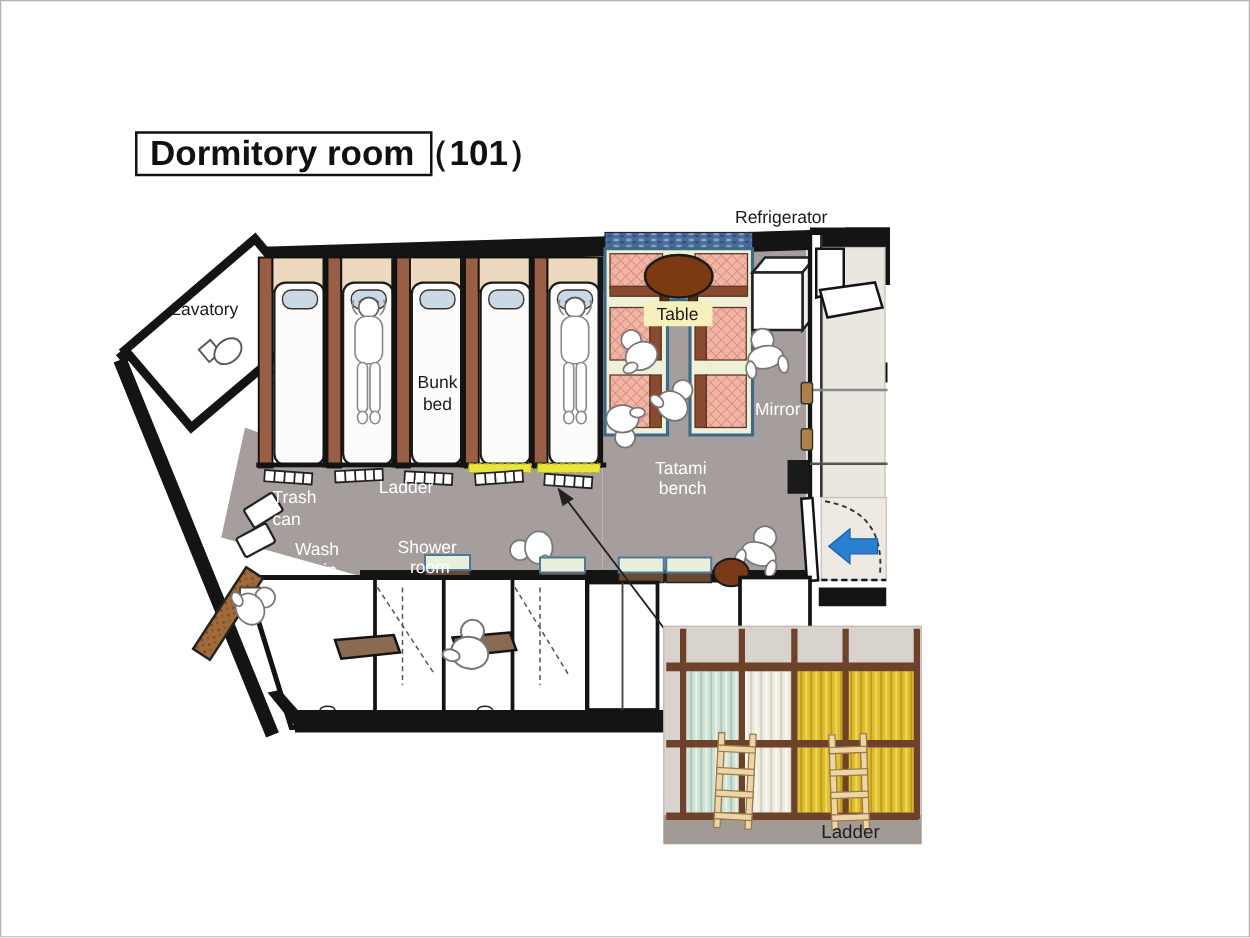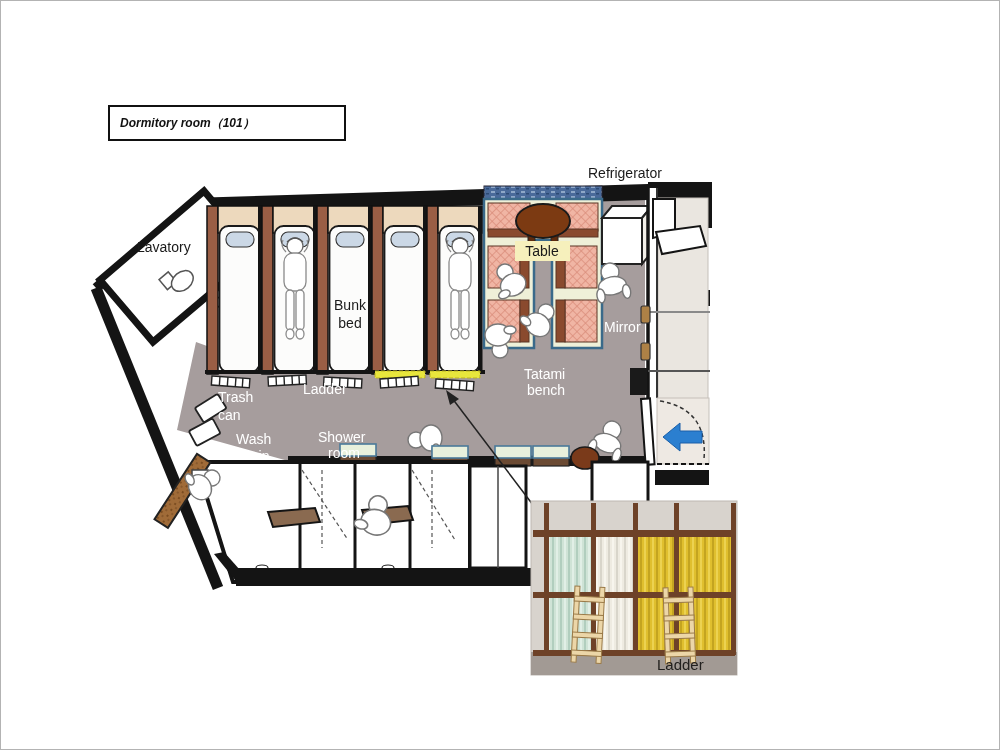--- a/index.html
+++ b/index.html
@@ -2,21 +2,21 @@
 <html><head>
 <meta charset="utf-8">
 <style>
   html,body{margin:0;padding:0;}
   body{width:1000px;height:750px;background:#ffffff;position:relative;overflow:hidden;
        font-family:"Liberation Sans", sans-serif;}
   .page-frame{position:absolute;inset:0;border:1px solid #b3b3b3;box-sizing:border-box;}
   .title-box{position:absolute;left:108px;top:105px;width:238px;height:36px;
        border:2px solid #111;box-sizing:border-box;display:flex;align-items:center;
        padding-left:10px;background:#fff;}
-  .title-box span{font-size:12px;font-weight:bold;color:#111;letter-spacing:0px;white-space:nowrap;font-style:italic;}
+  .title-box span{font-size:28px;font-weight:bold;color:#111;letter-spacing:0px;white-space:nowrap;}
   svg{position:absolute;left:0;top:0;}
   text{font-family:"Liberation Sans", sans-serif;}
   .lbl-w{fill:#ffffff;font-size:14px;}
   .lbl-b{fill:#1a1a1a;font-size:14px;}
 </style>
 </head>
 <body>
 
 <div class="page-frame"></div>
 

